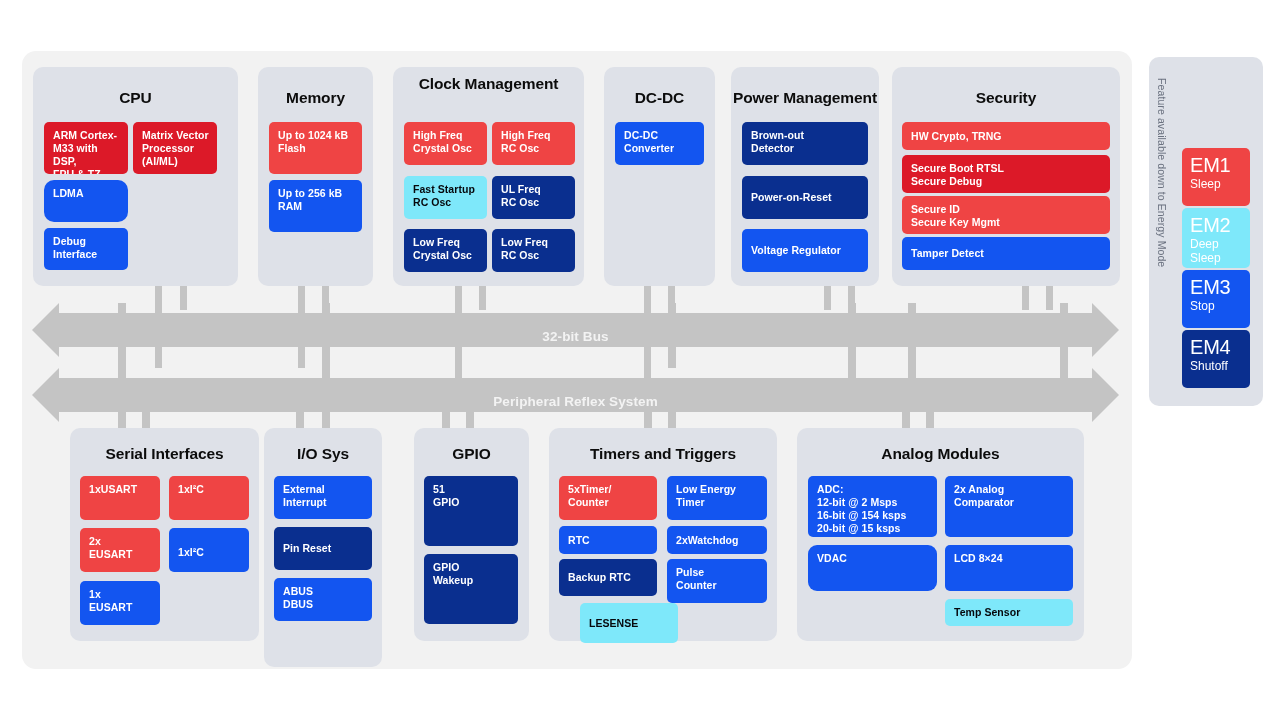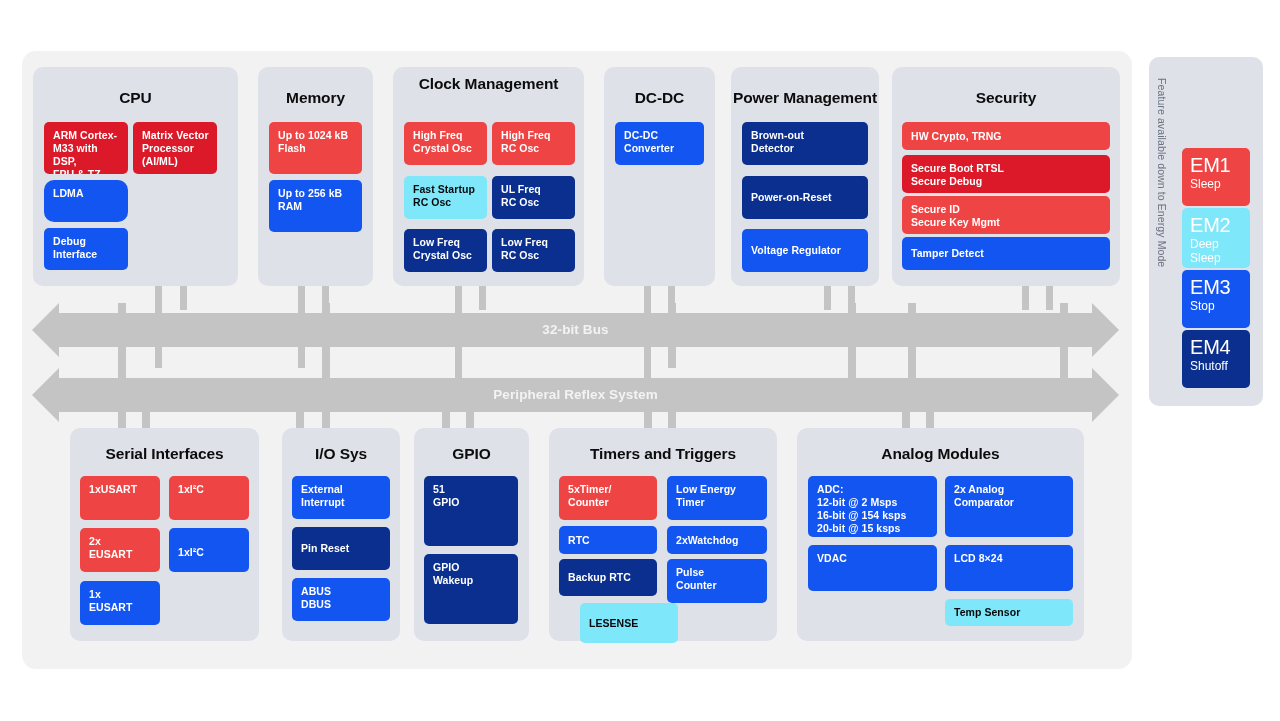--- a/index.html
+++ b/index.html
@@ -43,20 +43,21 @@
   .c-blue{background:#1355f0;}
   .c-navy{background:#0a2f8f;}
   .c-cyan{background:#7ee8fa;color:#06080c;}
 
   
   .busbar{position:absolute;height:34px;background:#c4c4c4;}
   .bus-label{
     position:absolute;width:100%;text-align:center;
     color:#f3f3f3;font-weight:bold;font-size:13.5px;line-height:34px;
     letter-spacing:0.1px;
+    margin-top:7px;
   }
   .arrow-l,.arrow-r{position:absolute;width:0;height:0;
     border-top:27px solid transparent;border-bottom:27px solid transparent;}
   .arrow-l{border-right:27px solid #c4c4c4;}
   .arrow-r{border-left:27px solid #c4c4c4;}
   .stub{position:absolute;background:#c4c4c4;}
 
   
   .em-panel{
     position:absolute;left:1149px;top:57px;width:114px;height:349px;
@@ -247,21 +248,21 @@
     </div>
     <div class="blk c-blue" style="left:99px;top:100px;width:80px;height:44px;padding-top:18px;">
       <span>1xI²C</span>
     </div>
     <div class="blk c-blue" style="left:10px;top:153px;width:80px;height:44px;">
       <span>1x</span>
       <span>EUSART</span>
     </div>
   </div>
 
-  <div class="panel" style="left:282px;top:428px;width:118px;height:213px;">
+  <div class="panel" style="left:264px;top:428px;width:118px;height:239px;">
     <div class="panel-title" style="top:17px;">I/O Sys</div>
     <div class="blk c-blue" style="left:10px;top:48px;width:98px;height:43px;">
       <span>External</span>
       <span>Interrupt</span>
     </div>
     <div class="blk c-navy vcenter" style="left:10px;top:99px;width:98px;height:43px;">
       <span>Pin Reset</span>
     </div>
     <div class="blk c-blue" style="left:10px;top:150px;width:98px;height:43px;">
       <span>ABUS</span>
@@ -314,21 +315,21 @@
     <div class="blk c-blue" style="left:11px;top:48px;width:129px;height:61px;">
       <span>ADC:</span>
       <span>12-bit @ 2 Msps</span>
       <span>16-bit @ 154 ksps</span>
       <span>20-bit @ 15 ksps</span>
     </div>
     <div class="blk c-blue" style="left:148px;top:48px;width:128px;height:61px;">
       <span>2x Analog</span>
       <span>Comparator</span>
     </div>
-    <div class="blk c-blue" style="left:11px;top:117px;width:129px;height:46px;">
+    <div class="blk c-blue" style="left:11px;top:117px;width:129px;height:46px;border-radius:9px;">
       <span>VDAC</span>
     </div>
     <div class="blk c-blue" style="left:148px;top:117px;width:128px;height:46px;">
       <span>LCD 8×24</span>
     </div>
     <div class="blk c-cyan vcenter" style="left:148px;top:171px;width:128px;height:27px;">
       <span>Temp Sensor</span>
     </div>
   </div>
 

